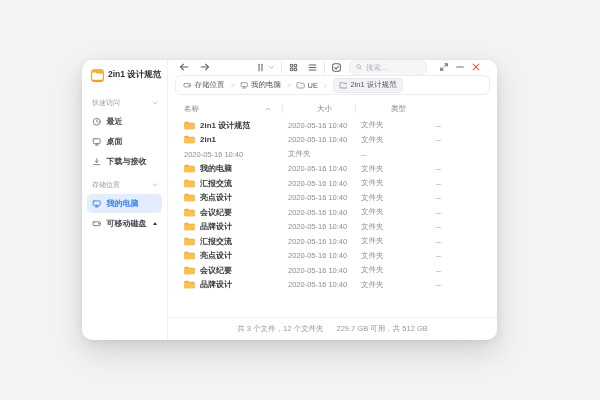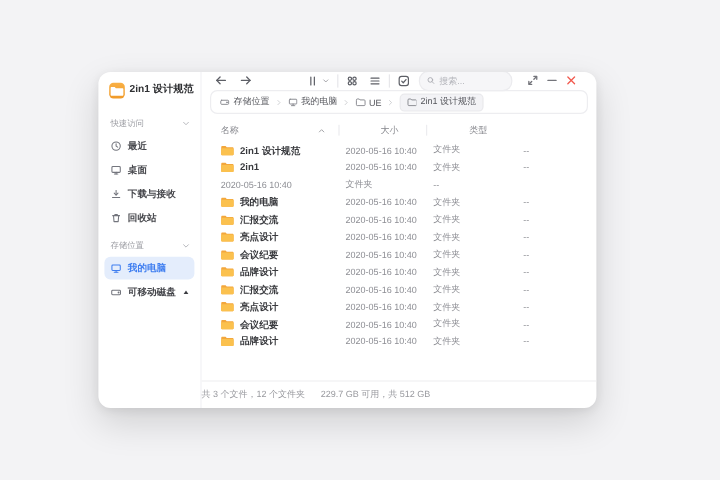--- a/index.html
+++ b/index.html
@@ -55,21 +55,21 @@
   .th{position:relative;display:flex;align-items:center;height:100%;justify-content:center;}
   .th:not(:first-child)::before{content:"";position:absolute;left:-6px;top:5px;bottom:5px;width:1px;background:#ececef;}
   .sort-caret{width:8px;height:8px;color:#97989d;margin-left:auto;margin-right:16px;}
   .rows{flex:1;overflow:hidden;}
   .frow{display:grid;grid-template-columns:104px 73px 75px 1fr;padding:0 10px 0 16px;height:14.5px;align-items:center;}
   .cell-name{display:flex;align-items:center;gap:5px;font-size:8px;font-weight:700;color:#3a3b3f;
     white-space:nowrap;overflow:hidden;}
   .cell-name .icon{width:11px;height:9px;flex:none;}
   .cell{font-size:7.5px;color:#8d8e94;white-space:nowrap;}
   
-  .statusbar{height:22px;flex:none;border-top:1px solid #f0f0f2;display:flex;align-items:center;
+  .statusbar{height:22px;flex:none;border-top:1px solid #f0f0f2;display:flex;align-items:center;justify-content:center;
     gap:13px;font-size:7.5px;color:#98999e;}
 </style>
 </head>
 <body>
 
 <div class="stage">
   <div class="window">
 
     <aside class="sidebar">
       <div class="win-title">
@@ -116,31 +116,20 @@
     <span class="icon">
                   <svg viewBox="0 0 12 12" fill="none" stroke="currentColor" stroke-width="1.1" stroke-linecap="round" stroke-linejoin="round">
                     <path d="M6 2.2v4.6"></path>
                     <path d="M4 5l2 2 2-2"></path>
                     <path d="M2.2 9.6h7.6"></path>
                   </svg>
                 </span>
     <span class="side-label">下载与接收</span>
 
   </div>
-              <div class="side-item">
-    <span class="icon">
-                  <svg viewBox="0 0 12 12" fill="none" stroke="currentColor" stroke-width="1.1" stroke-linecap="round" stroke-linejoin="round">
-                    <path d="M2.4 3.4h7.2"></path>
-                    <path d="M4.7 3.2v-.9h2.6v.9"></path>
-                    <path d="M3.3 3.6l.5 6.1h4.4l.5-6.1"></path>
-                  </svg>
-                </span>
-    <span class="side-label">回收站</span>
-
-  </div>
             </div>
   </div>
           <div class="side-section">
     <div class="side-section-label">
       <span>存储位置</span>
       <span class="icon chev">
                 <svg viewBox="0 0 12 12" fill="none" stroke="currentColor" stroke-width="1.1" stroke-linecap="round" stroke-linejoin="round">
                   <path d="M3 4.4L6 7.4l3-3"></path>
                 </svg>
               </span>

